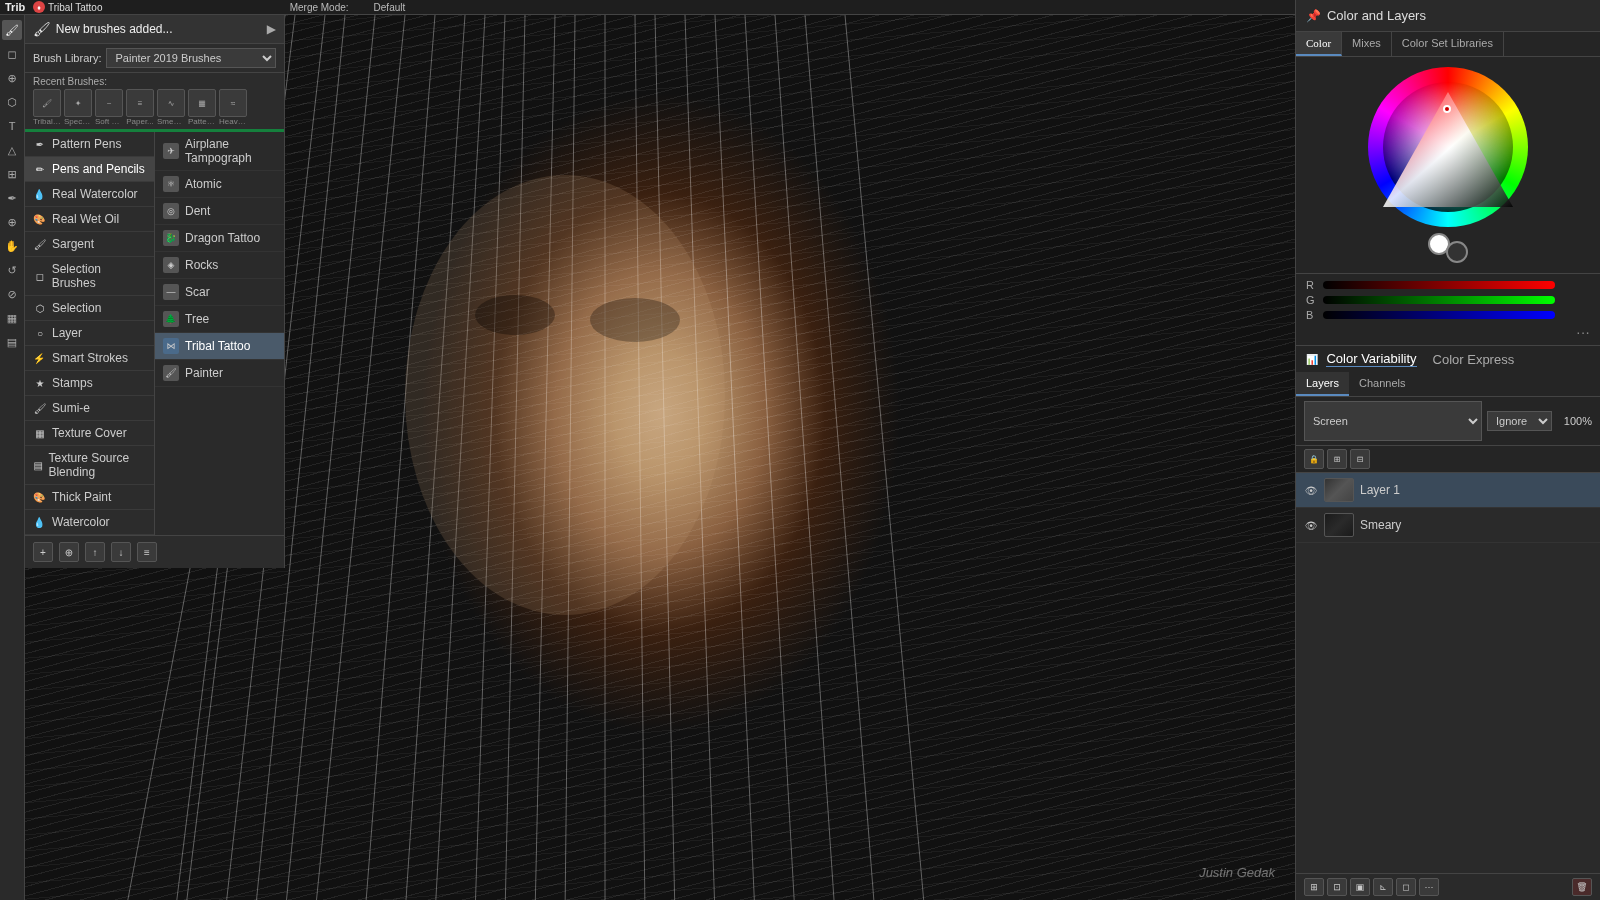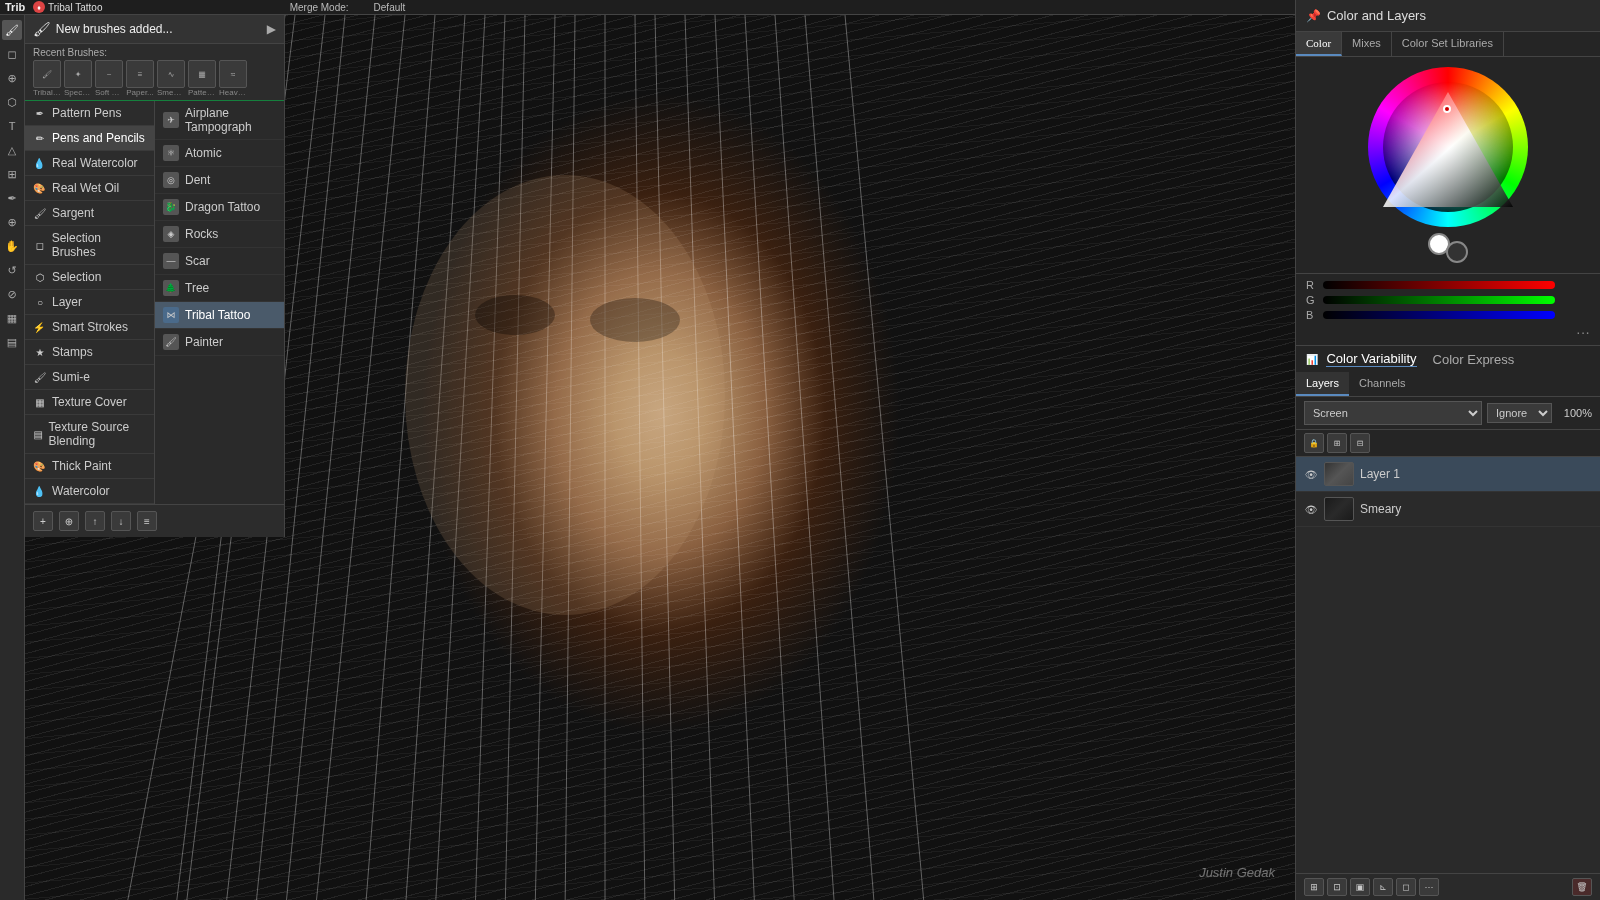--- a/index.html
+++ b/index.html
@@ -151,21 +151,21 @@
       flex: 1;
       background: #3a3a3a;
       border: 1px solid #555;
       color: #ccc;
       font-size: 11px;
       padding: 2px 4px;
     }
 
     #recent-brushes-row {
       padding: 3px 8px;
-      border-bottom: 1px solid #15803d;
+      border-bottom: 3px solid #15803d;
       font-size: 10px;
       color: #aaa;
     }
 
     #recent-brushes-icons {
       display: flex;
       gap: 3px;
       margin-top: 2px;
       align-items: center;
     }
@@ -434,21 +434,21 @@
       padding: 4px 8px;
       gap: 5px;
       border-bottom: 1px solid #444;
     }
 
     #blend-mode-select {
       background: #3a3a3a;
       border: 1px solid #555;
       color: #ccc;
       font-size: 11px;
-      padding: 4px 4px;
+      padding: 12px 4px;
       flex: 1;
     }
 
     #ignore-select {
       background: #3a3a3a;
       border: 1px solid #555;
       color: #ccc;
       font-size: 11px;
       padding: 2px 4px;
       width: 65px;
@@ -668,20 +668,26 @@
 <div id="brush-panel" style="top:15px;">
 
   <div id="brush-header">
     <div id="new-brushes-btn">
       <span style="font-size:14px;">🖌</span>
       <span>New brushes added...</span>
     </div>
     <span style="color:#aaa;">▶</span>
   </div>
 
+  <div id="brush-library-row">
+    <span>Brush Library:</span>
+    <select id="brush-library-select">
+      <option>Painter 2019 Brushes</option>
+    </select>
+  </div>
 
   <div id="recent-brushes-row">
     <span>Recent Brushes:</span>
     <div id="recent-brushes-icons">
       <div style="display:flex;flex-direction:column;align-items:center;">
         <div class="recent-brush-icon">🖌</div>
         <div class="recent-brush-label">Tribal T...</div>
       </div>
       <div style="display:flex;flex-direction:column;align-items:center;">
         <div class="recent-brush-icon">✦</div>

